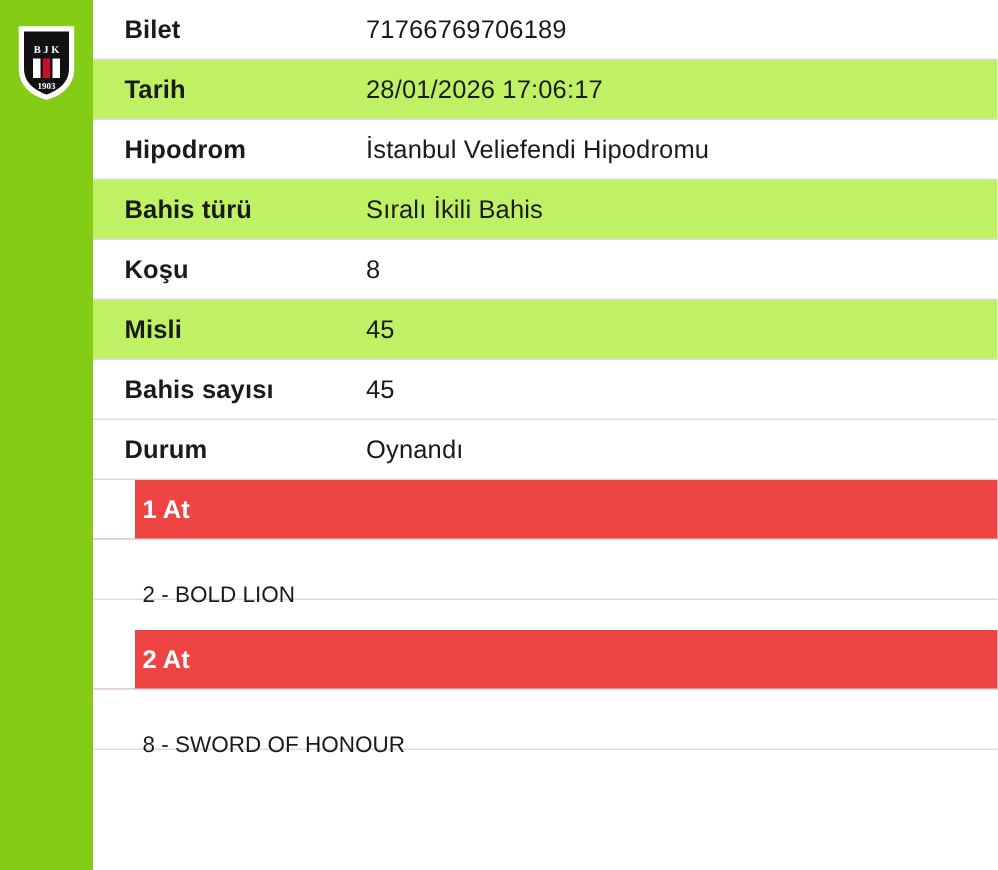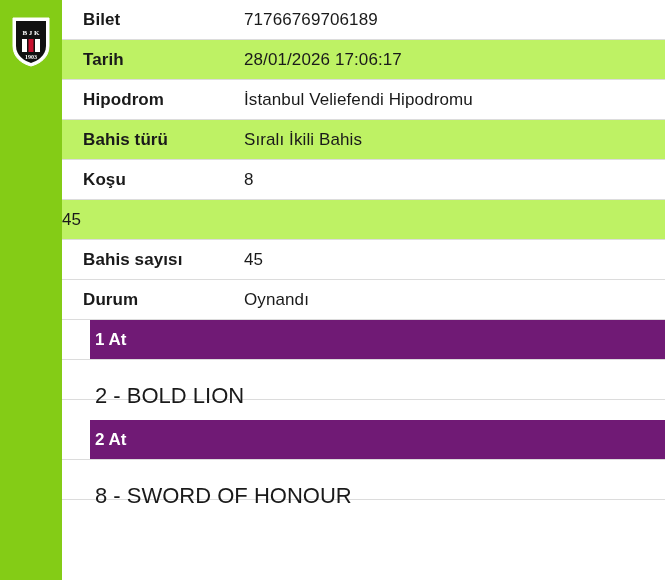--- a/index.html
+++ b/index.html
@@ -68,21 +68,21 @@
   .row .value {
     font-size: 17px;
     color: #1a1a1a;
     letter-spacing: 0.1px;
   }
   
   .group-header {
     display: flex;
     align-items: center;
     height: 40px;
-    background: #701a75;
+    background: #ef4444;
     border-bottom: 1px solid #dcdcdc;
     box-sizing: border-box;
   }
   .group-header .bar-left {
     width: 28px;
     min-width: 28px;
     height: 100%;
     background: #ffffff;
   }
   .group-header .gtitle {
@@ -101,21 +101,21 @@
     box-sizing: border-box;
   }
   .pick-row .bar-left {
     width: 28px;
     min-width: 28px;
     height: 100%;
     background: #ffffff;
   }
   .pick-row .ptext {
     padding-left: 5px;
-    font-size: 22px;
+    font-size: 15px;
     color: #1a1a1a;
     margin-top: 33px;
   }
   .spacer {
     height: 20px;
     background: #ffffff;
   }
 </style>
 </head>
 <body>
@@ -157,20 +157,21 @@
       <div class="label">Bahis türü</div>
       <div class="value">Sıralı İkili Bahis</div>
     </div>
 
     <div class="row plain">
       <div class="label">Koşu</div>
       <div class="value">8</div>
     </div>
 
     <div class="row alt">
+      <div class="label">Misli</div>
       <div class="value">45</div>
     </div>
 
     <div class="row plain">
       <div class="label">Bahis sayısı</div>
       <div class="value">45</div>
     </div>
 
 
     <div class="row plain">

